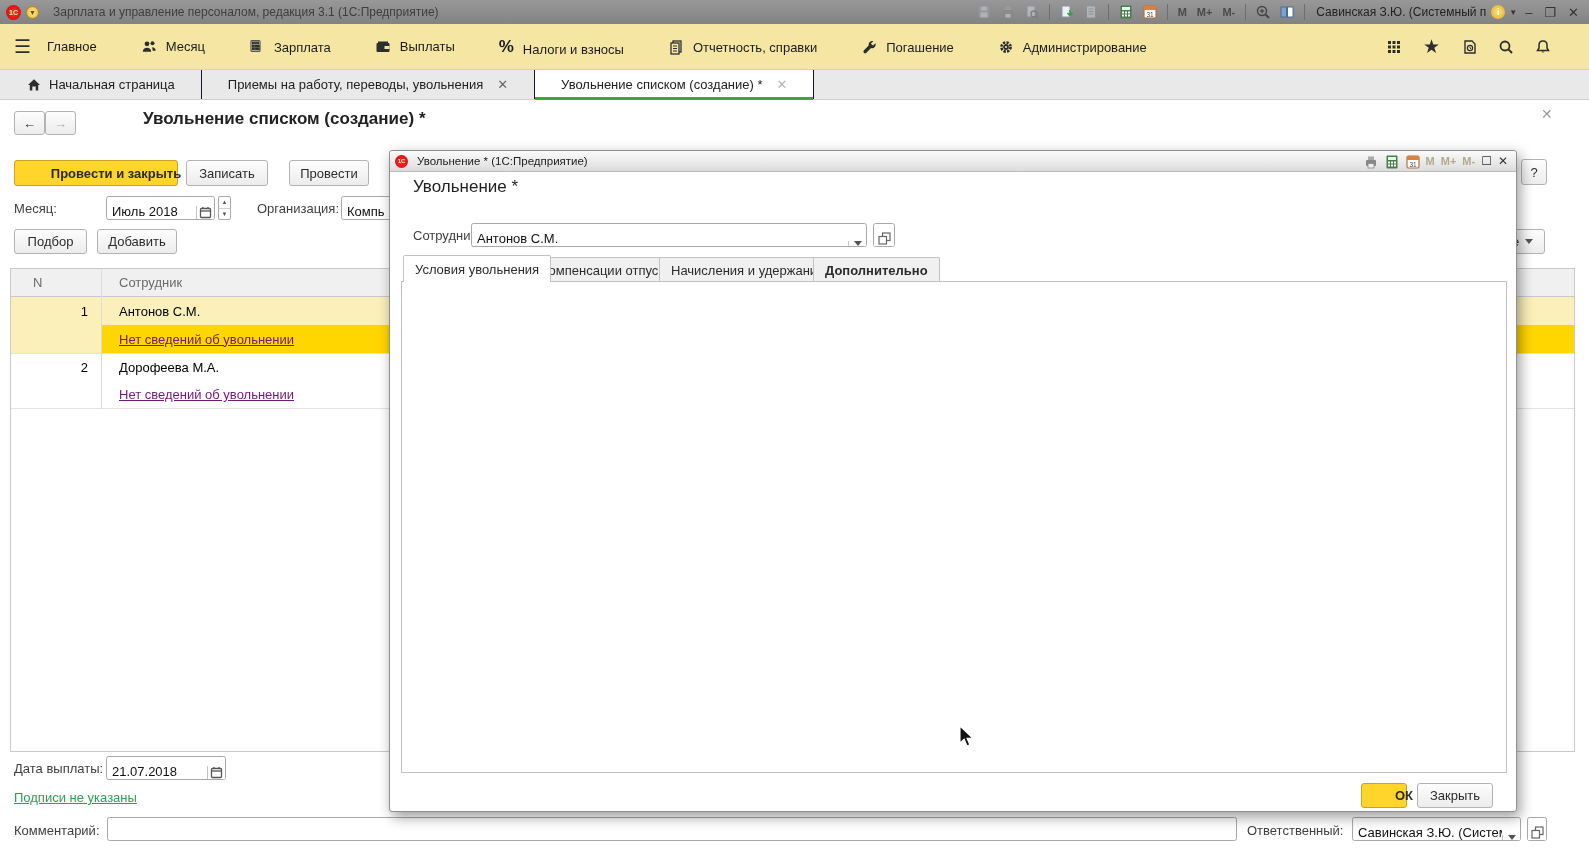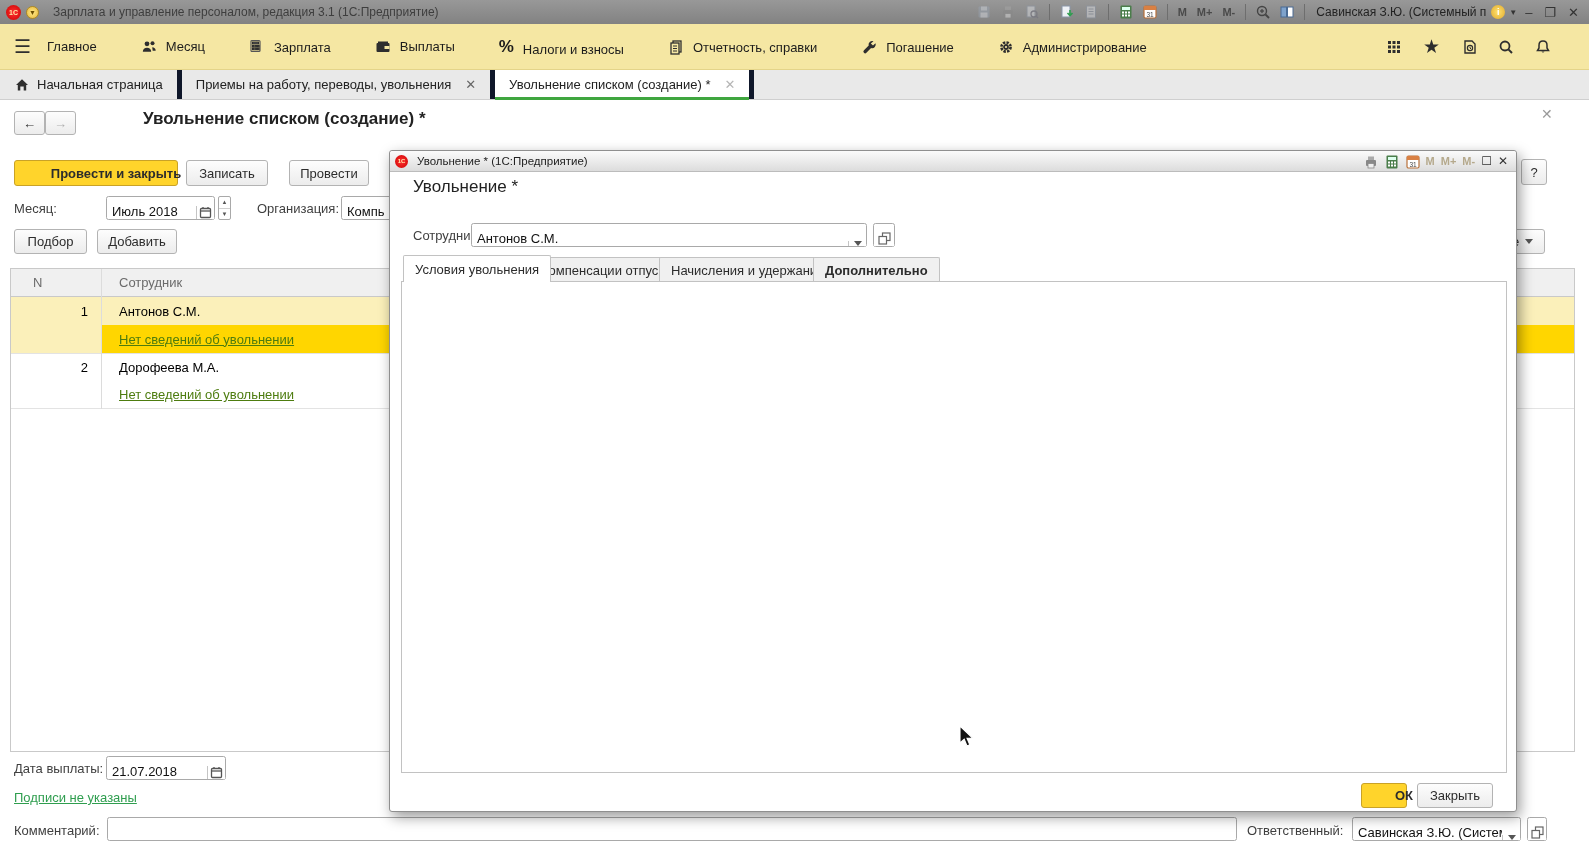--- a/index.html
+++ b/index.html
@@ -21,21 +21,21 @@
 .win-glyph{font-size:13px;color:#333;padding:0 4px;}
 
 .menubar{position:absolute;left:0;top:24px;width:100%;height:46px;background:#f5e7a3;display:flex;align-items:center;font-size:13px;color:#1c1c1c;border-bottom:1px solid #e4d489;}
 .burger{font-size:19px;color:#2e2e2e;margin:0 16px 0 14px;}
 .menu-item{display:flex;align-items:flex-end;gap:9px;margin-right:44px;white-space:nowrap;}
 .menu-item svg{flex:0 0 auto;}
 .menu-right{margin-left:auto;display:flex;align-items:center;gap:21px;padding-right:38px;}
 .menu-right .star{font-size:19px;color:#2e2e2e;}
 
 .tabbar{position:absolute;left:0;top:70px;width:100%;height:30px;background:#e9e9e9;display:flex;font-size:13px;color:#222;border-bottom:1px solid #cfcfcf;}
-.mtab{display:flex;align-items:center;gap:8px;padding:0 14px;border-right:5px solid #0f172a;position:relative;white-space:nowrap;}
+.mtab{display:flex;align-items:center;gap:8px;padding:0 26px;border-right:1px solid #0f172a;position:relative;white-space:nowrap;}
 .mtab .x{color:#666;font-size:13px;margin-left:6px;}
 .mtab.active{background:#fff;}
 .mtab.active .x{color:#b5b5b5;}
 .mtab.active::after{content:"";position:absolute;left:0;right:0;bottom:-1px;height:3px;background:#3fa63f;}
 
 .lbl{position:absolute;font-size:13px;color:#3f3f3f;white-space:nowrap;}
 .btn{position:absolute;height:26px;border:1px solid #b3b3b3;border-radius:3px;background:linear-gradient(#fdfdfd,#ececec);font-size:13px;color:#2c2c2c;display:flex;align-items:center;justify-content:center;white-space:nowrap;}
 .btn.yellow{background:#ffd42b;border-color:#c9a227;font-weight:bold;padding-left:40px;}
 .field{position:absolute;height:24px;display:flex;border:1px solid #a9a9a9;border-radius:2.5px;background:#fff;align-items:flex-end;}
 .field .val{flex:1;font-size:13px;color:#111;display:flex;align-items:center;padding:0 5px;white-space:nowrap;overflow:hidden;}
@@ -43,21 +43,21 @@
 .field .fbtn{width:18px;border-left:1px solid #c4c4c4;display:flex;align-items:center;justify-content:center;background:#fff;}
 .field.disabled{border-color:#c6c6c6;}
 .field.disabled .val{color:#9a9a9a;}
 .spin{position:absolute;width:13px;height:24px;border:1px solid #a9a9a9;border-radius:2px;background:#fff;display:flex;flex-direction:column;}
 .spin span{flex:1;display:flex;align-items:center;justify-content:center;font-size:6px;color:#555;}
 .spin span:first-child{border-bottom:1px solid #cfcfcf;}
 .spin.disabled{border-color:#c6c6c6;}
 .spin.disabled span{color:#b5b5b5;}
 .combo-arrow{width:0;height:0;border-left:4px solid transparent;border-right:4px solid transparent;border-top:5px solid #555;}
 .glink{color:#2f9e4f;text-decoration:underline;font-size:13px;}
-.rlink{color:#4d7c0f;text-decoration:underline;font-size:13px;}
+.rlink{color:#701a75;text-decoration:underline;font-size:13px;}
 .green-h{position:absolute;font-size:13px;color:#2f9e4f;white-space:nowrap;}
 
 .etable{position:absolute;left:10px;top:268px;width:1565px;height:484px;border:1px solid #c9c9c9;background:#fff;z-index:1;}
 .etable .vline{position:absolute;left:90px;top:0;width:1px;height:140px;background:#dcdcdc;}
 .trow{position:absolute;left:0;width:100%;height:28px;display:flex;align-items:center;font-size:13px;}
 .thead{top:0;background:#f0f0f0;border-bottom:1px solid #c9c9c9;color:#6b6b6b;}
 .cell-n{width:90px;padding-right:13px;text-align:right;flex:0 0 auto;}
 .cell-n.hdr{text-align:left;padding-left:22px;}
 .cell-emp{padding-left:18px;flex:1;display:flex;align-items:center;height:100%;}
 

